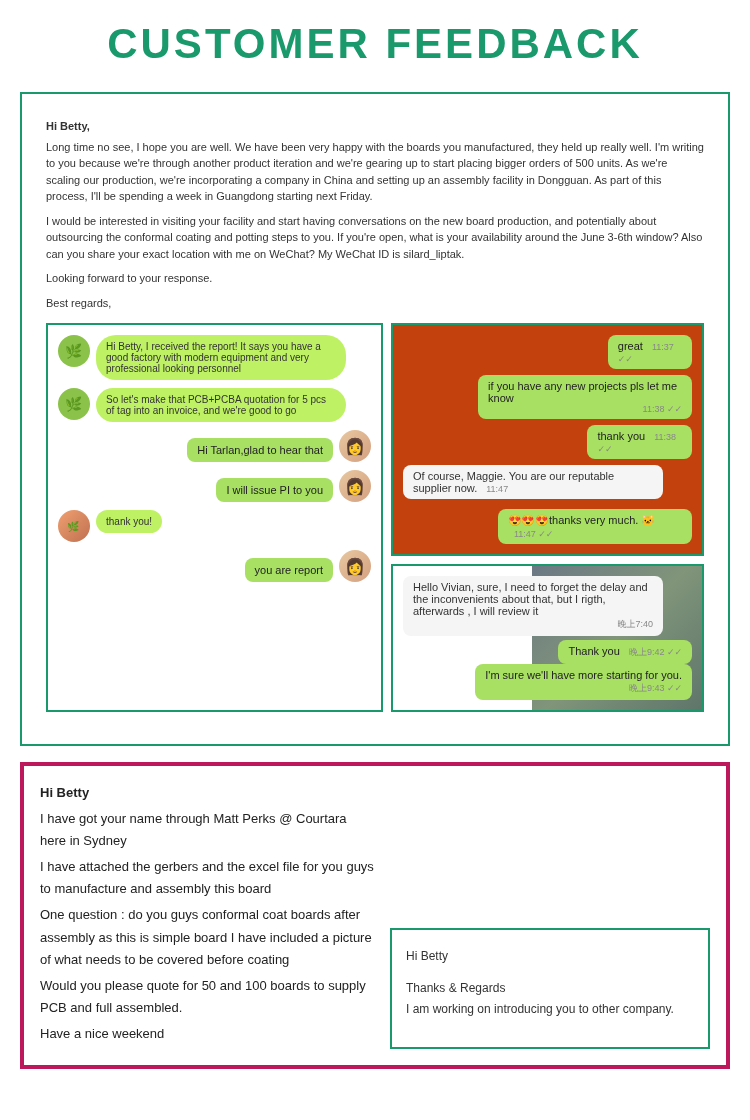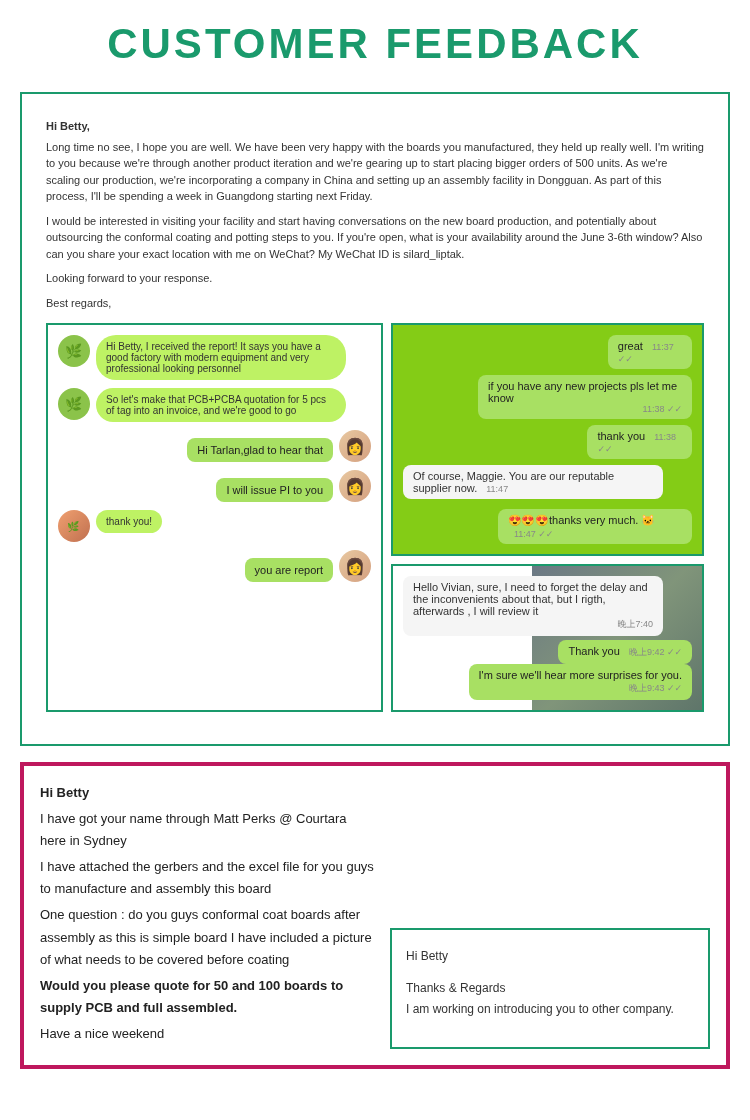--- a/index.html
+++ b/index.html
@@ -61,21 +61,21 @@
       border: 2px solid #1a9a6c;
       padding: 10px;
       background: #fff;
       font-size: 11px;
     }
 
     .chat-panel-right {
       flex: 1;
       border: 2px solid #1a9a6c;
       padding: 10px;
-      background: #84cc16;
+      background: #c2410c;
       font-size: 11px;
     }
 
     
     .msg-received {
       display: flex;
       align-items: flex-start;
       margin-bottom: 8px;
       gap: 6px;
     }
@@ -371,40 +371,40 @@
 
           <div class="right-msg-sent">
             <div class="right-msg-bubble-green">
               <span>Thank you</span>
               <span class="chat-timestamp" style="margin-left:6px;">晚上9:42 ✓✓</span>
             </div>
           </div>
 
           <div class="right-msg-sent">
             <div class="right-msg-bubble-green">
-              <span>I'm sure we'll hear more surprises for you.</span>
+              <span>I'm sure we'll have more starting for you.</span>
               <div style="text-align:right;">
                 <span class="chat-timestamp">晚上9:43 ✓✓</span>
               </div>
             </div>
           </div>
         </div>
       </div>
     </div>
   </div>
 </div>
 
 <div class="bottom-section">
   <div class="inline-card-wrapper">
     <div class="left-email-text">
       <p style="font-weight:bold; margin-bottom:4px;">Hi Betty</p>
       <p style="margin-bottom:4px;">I have got your name through Matt Perks @ Courtara here in Sydney</p>
       <p style="margin-bottom:4px;">I have attached the gerbers and the excel file for you guys to manufacture and assembly this board</p>
       <p style="margin-bottom:4px;">One question : do you guys conformal coat boards after assembly as this is simple board I have included a picture of what needs to be covered before coating</p>
-      <p style="margin-bottom:4px;font-weight:bold;">Would you please quote for 50 and 100 boards to supply PCB and full assembled.</p>
+      <p style="margin-bottom:4px;">Would you please quote for 50 and 100 boards to supply PCB and full assembled.</p>
       <p style="margin-bottom:4px;">Have a nice weekend</p>
     </div>
     <div class="right-inset-card">
       <p style="margin-bottom:10px;">Hi Betty</p>
       <p>Thanks &amp; Regards</p>
       <p style="margin-bottom:10px;">I am working on introducing you to other company.</p>
     </div>
   </div>
 </div>
 

